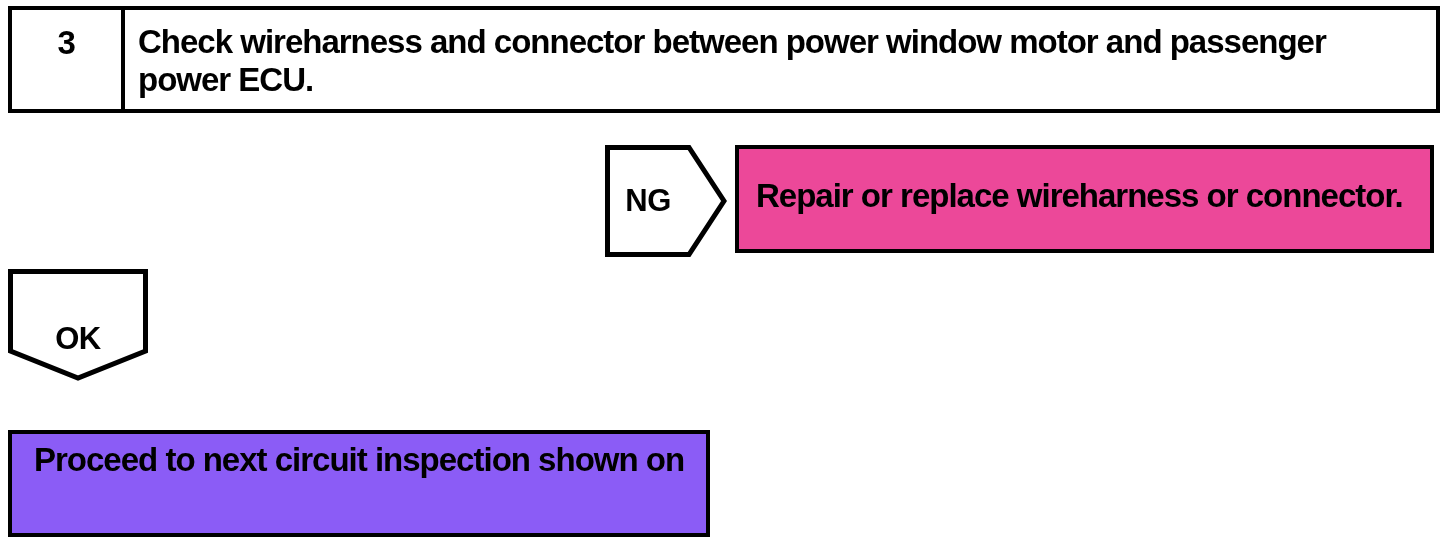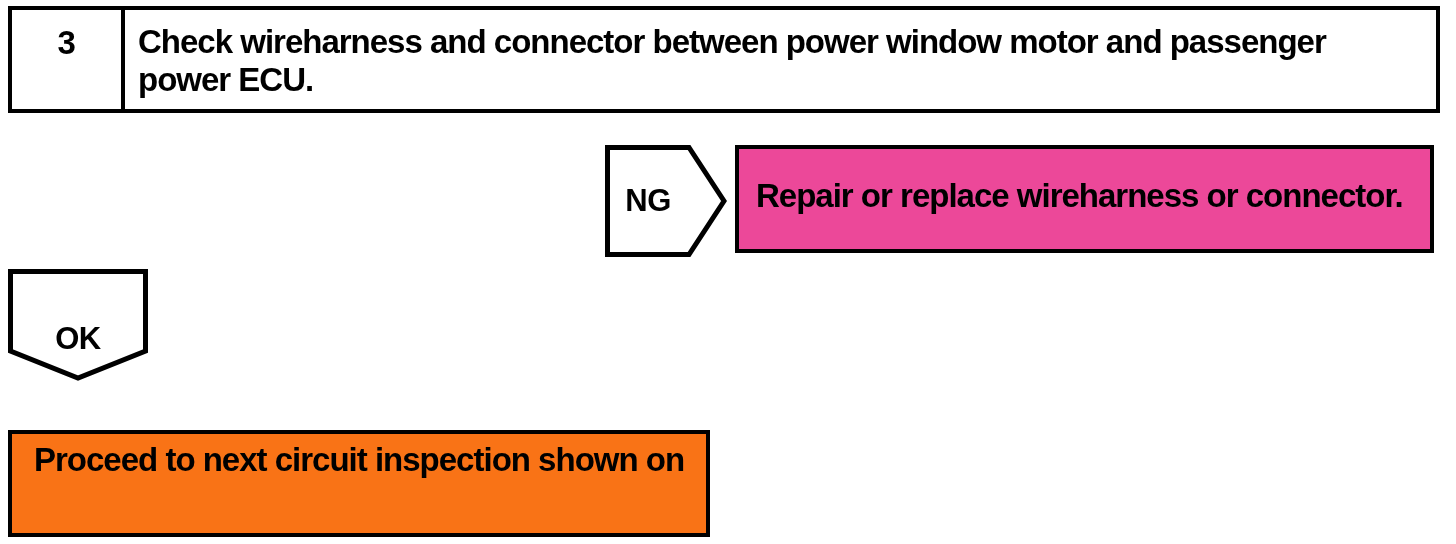--- a/index.html
+++ b/index.html
@@ -98,21 +98,21 @@
     letter-spacing: -0.5px;
     margin-top: 28px;
   }
 
   
   .proceed-box {
     position: absolute;
     left: 8px; top: 430px;
     width: 702px; height: 107px;
     border: 4px solid #000;
-    background: #f97316;
+    background: #8b5cf6;
     padding: 8px 10px 0 22px;
     font-size: 33px;
     line-height: 36px;
     letter-spacing: -1px;
     white-space: nowrap;
   }
 
   .shape-stroke { fill: #ffffff; stroke: #000000; stroke-width: 5; stroke-linejoin: miter; }
 </style>
 </head>

